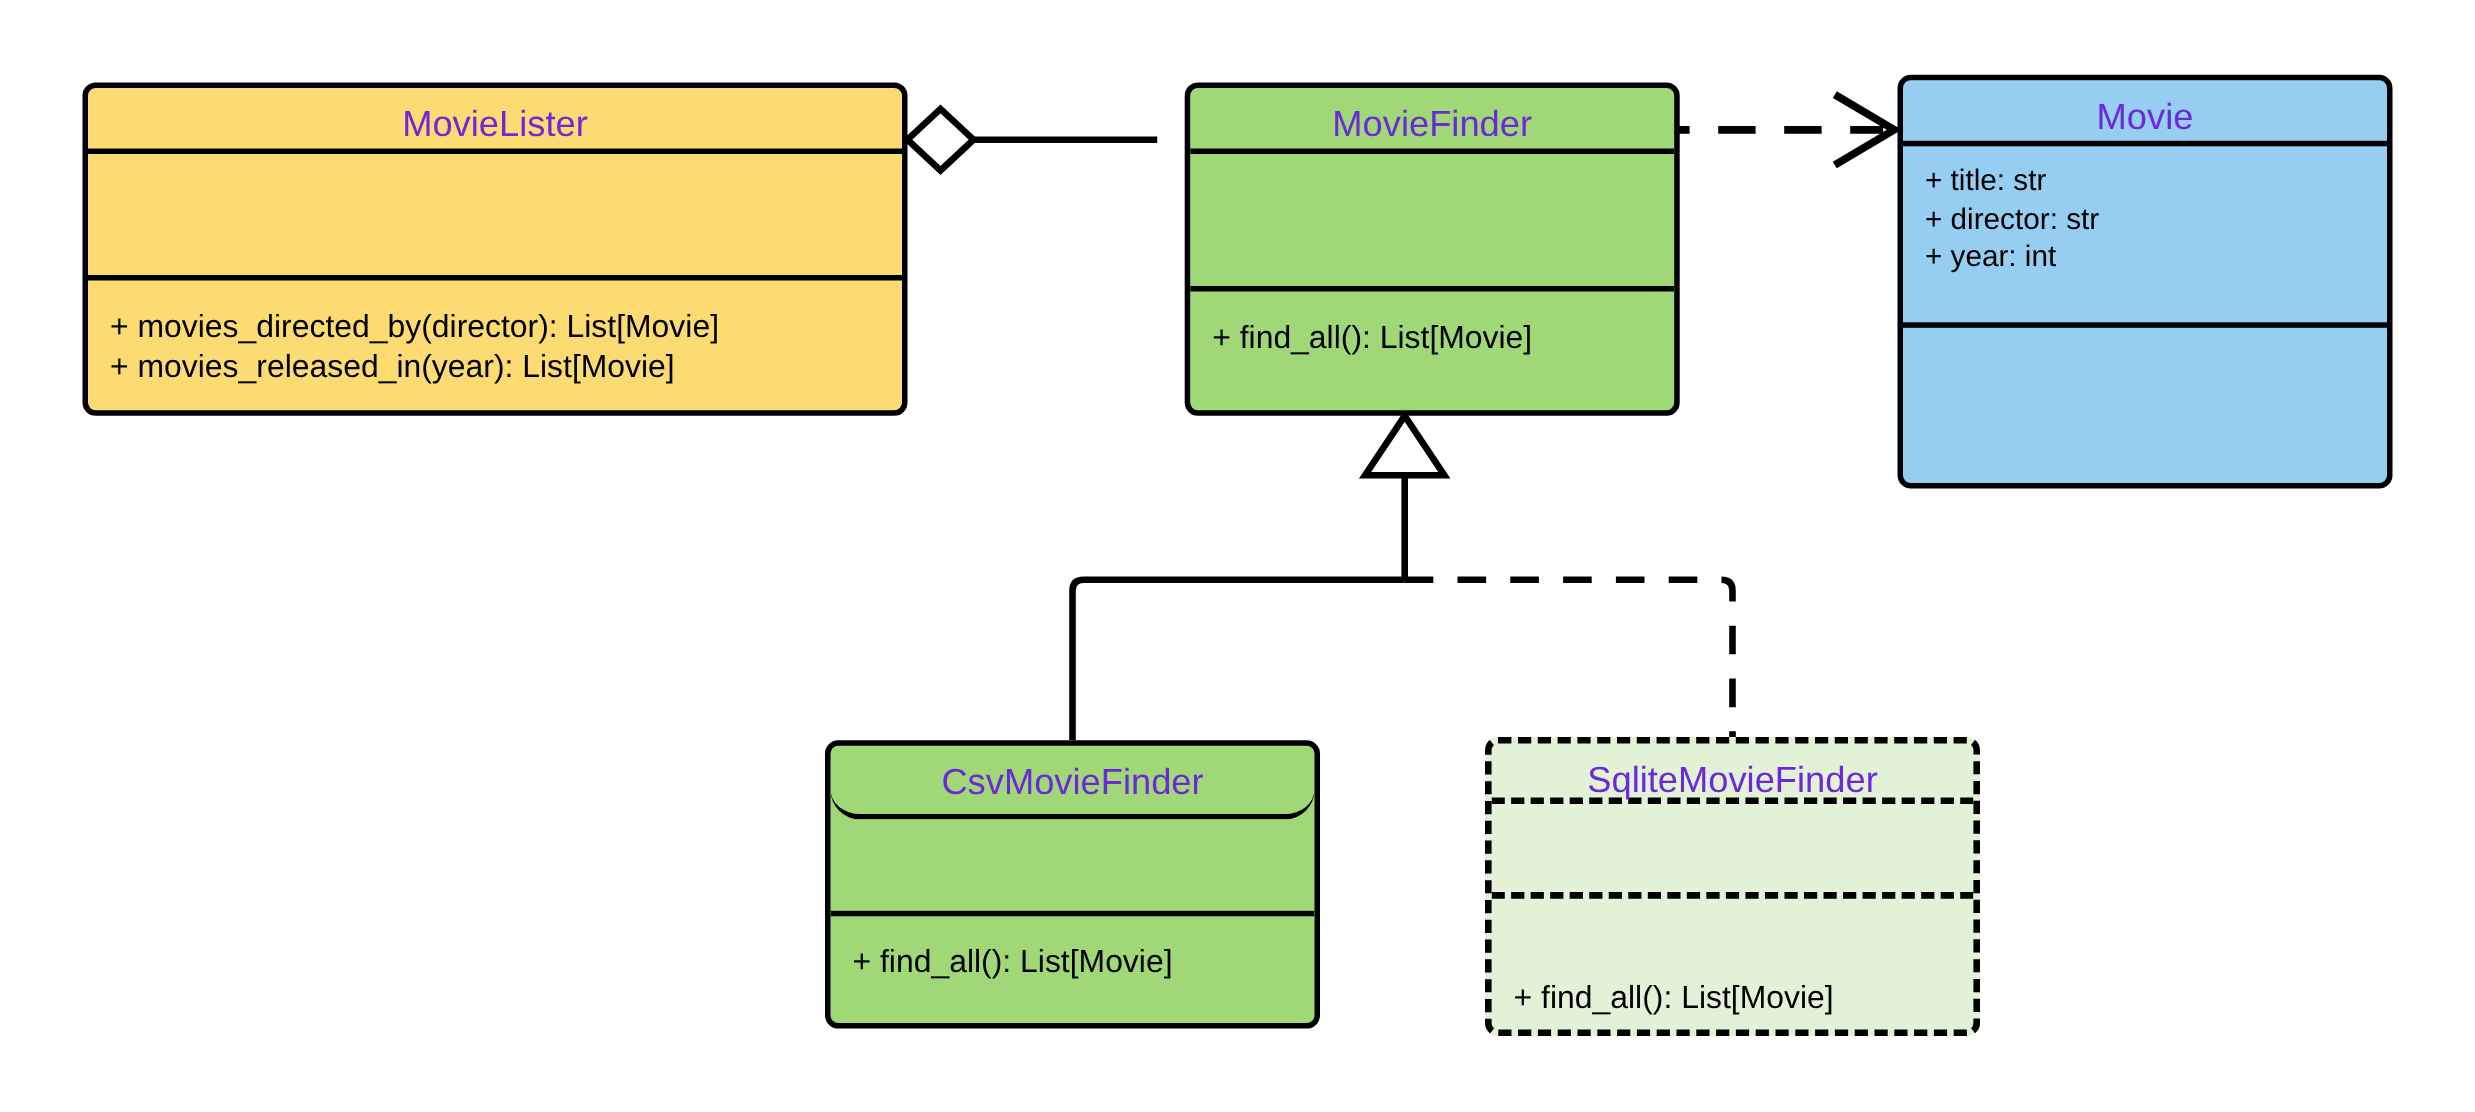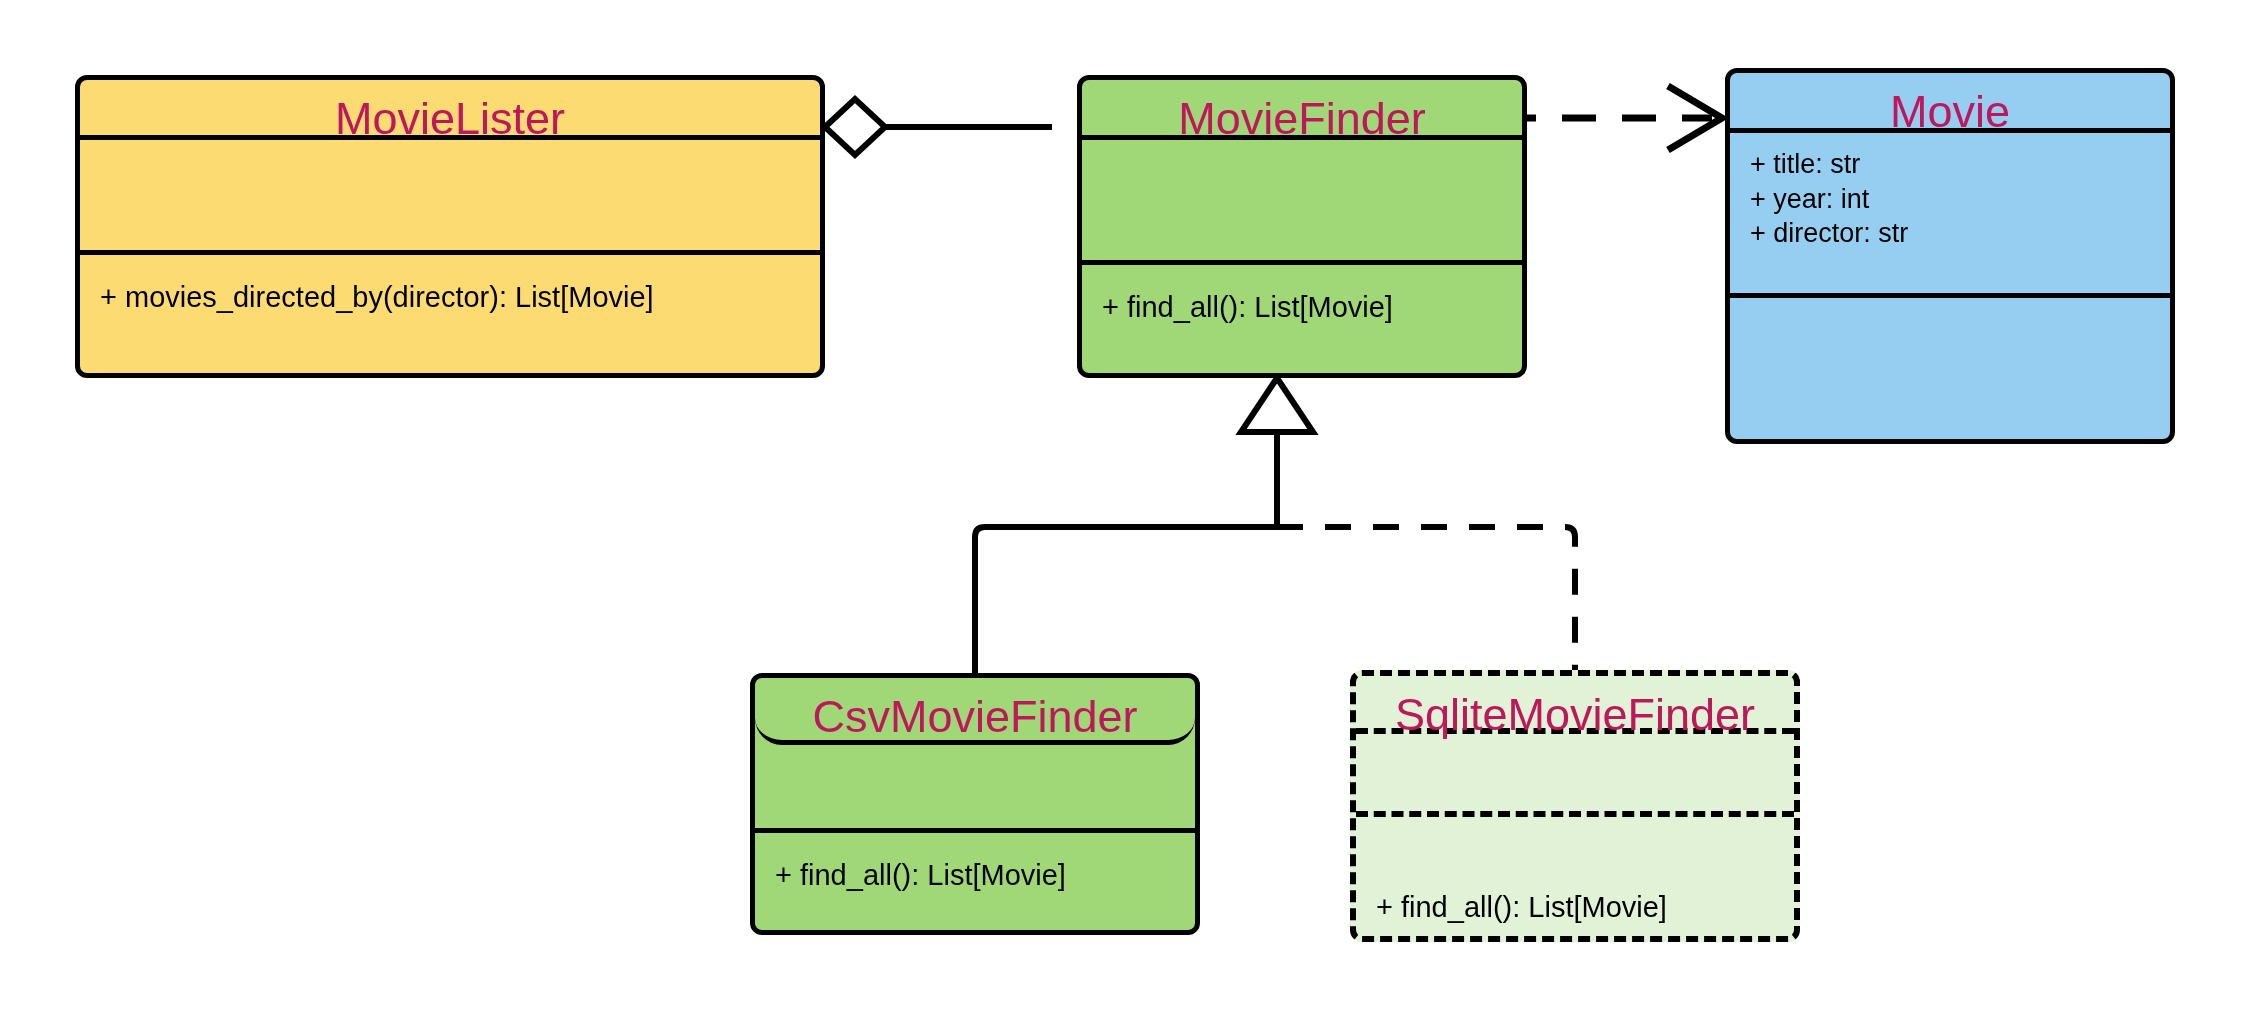--- a/index.html
+++ b/index.html
@@ -33,22 +33,22 @@
     overflow: hidden;
     z-index: 2;
   }
   .uml-class.dashed {
     border-style: dashed;
     border-width: 6px;
   }
   .cls-name {
     box-sizing: border-box;
     text-align: center;
-    font-size: 45px;
-    color: #be185d;
+    font-size: 33px;
+    color: #6d28d9;
     line-height: 1;
     padding-top: 16px;
     border-bottom: 5px solid #000000;
     white-space: nowrap;
   }
   .uml-class.dashed .cls-name {
     border-bottom-style: dashed;
     border-bottom-width: 6px;
   }
   .cls-attrs {
@@ -109,37 +109,38 @@
     <g>
       <path d="M 1277 527 L 1565 527 Q 1575 527 1575 537 L 1575 670" fill="none" stroke="#000000" stroke-width="6" stroke-dasharray="26,22" stroke-linecap="butt" stroke-linejoin="round"></path>
     </g>
   </svg>
 
   <div class="uml-class" style="left:75px; top:75px; width:750px; height:303px; background:#fcdc72;">
     <div class="cls-name" style="height:60px;">MovieLister</div>
     <div class="cls-attrs" style="height:115px;"></div>
     <div class="cls-methods">
       <span class="member">+ movies_directed_by(director): List[Movie]</span>
+      <span class="member">+ movies_released_in(year): List[Movie]</span>
     </div>
   </div>
 
   <div class="uml-class" style="left:1052px; top:75px; width:450px; height:303px; background:#a0d878;margin-left:25px;">
     <div class="cls-name" style="height:60px;">MovieFinder</div>
     <div class="cls-attrs" style="height:125px;"></div>
     <div class="cls-methods">
       <span class="member">+ find_all(): List[Movie]</span>
     </div>
   </div>
 
   <div class="uml-class" style="left:1725px; top:68px; width:450px; height:376px; background:#96cef2;">
     <div class="cls-name" style="height:60px;">Movie</div>
     <div class="cls-attrs" style="height:165px;">
       <span class="member">+ title: str</span>
+      <span class="member">+ director: str</span>
       <span class="member">+ year: int</span>
-      <span class="member">+ director: str</span>
     </div>
     <div class="cls-methods"></div>
   </div>
 
   <div class="uml-class" style="left:750px; top:673px; width:450px; height:262px; background:#a0d878;">
     <div class="cls-name" style="height:67px;border-radius:27px;">CsvMovieFinder</div>
     <div class="cls-attrs" style="height:88px;"></div>
     <div class="cls-methods">
       <span class="member">+ find_all(): List[Movie]</span>
     </div>

